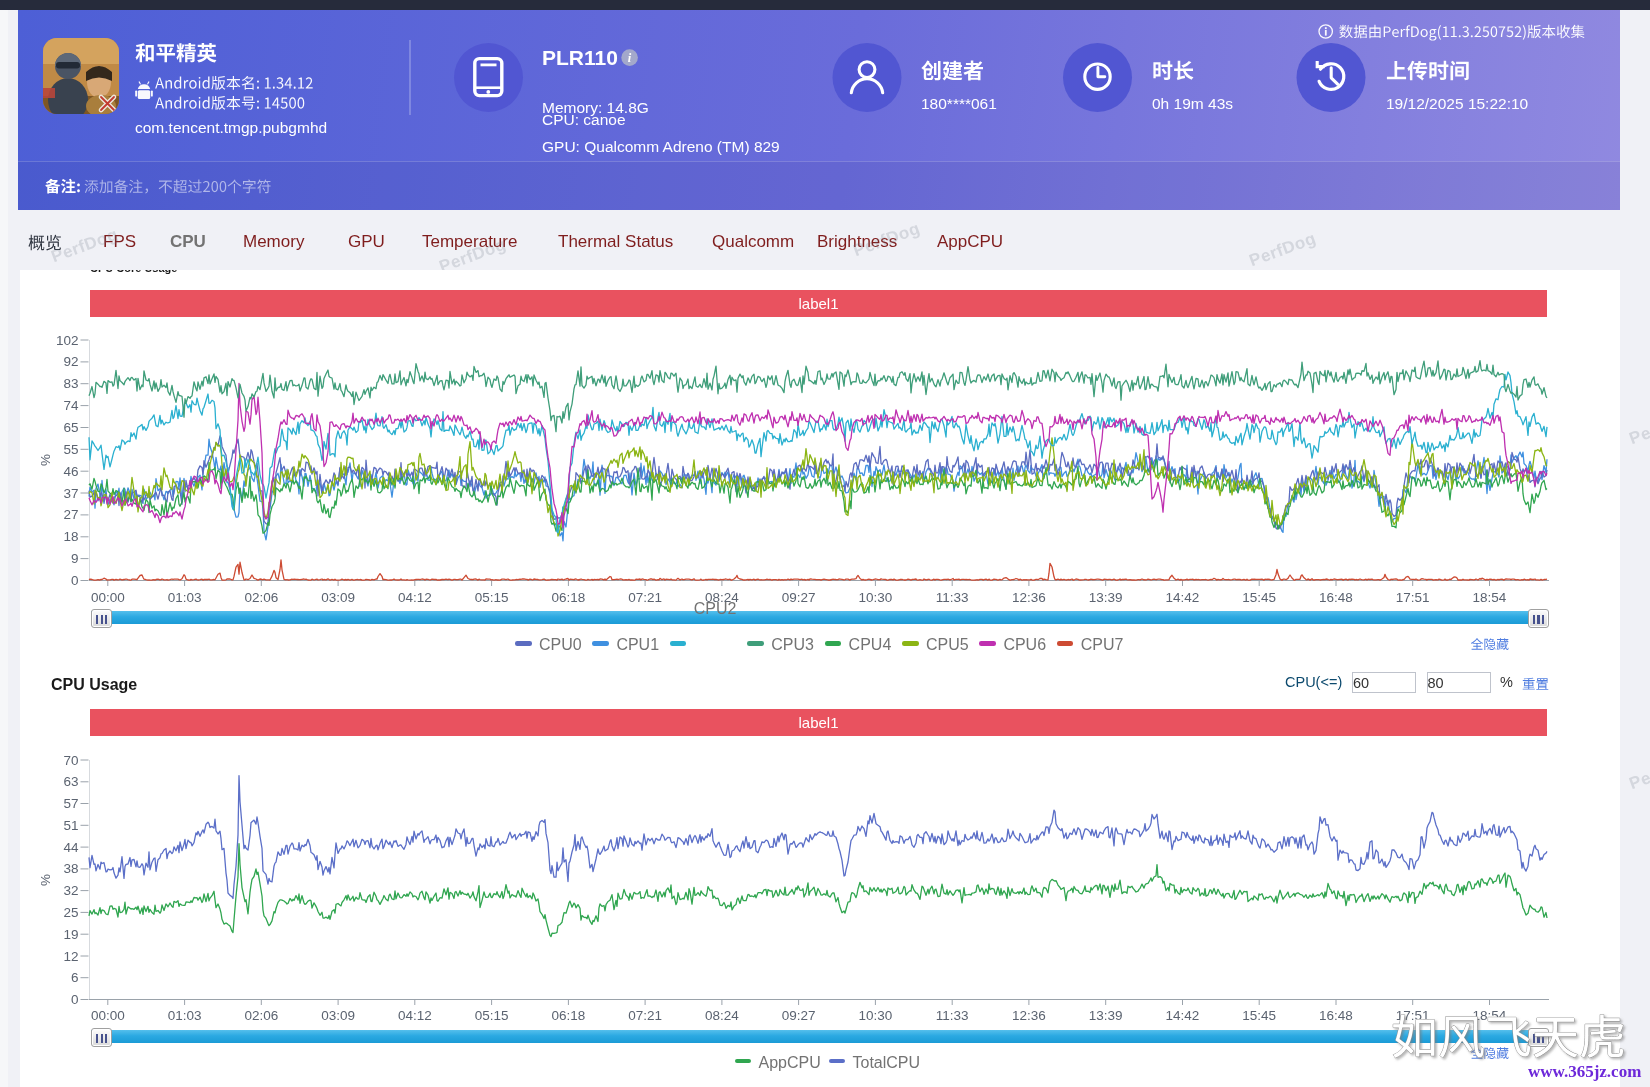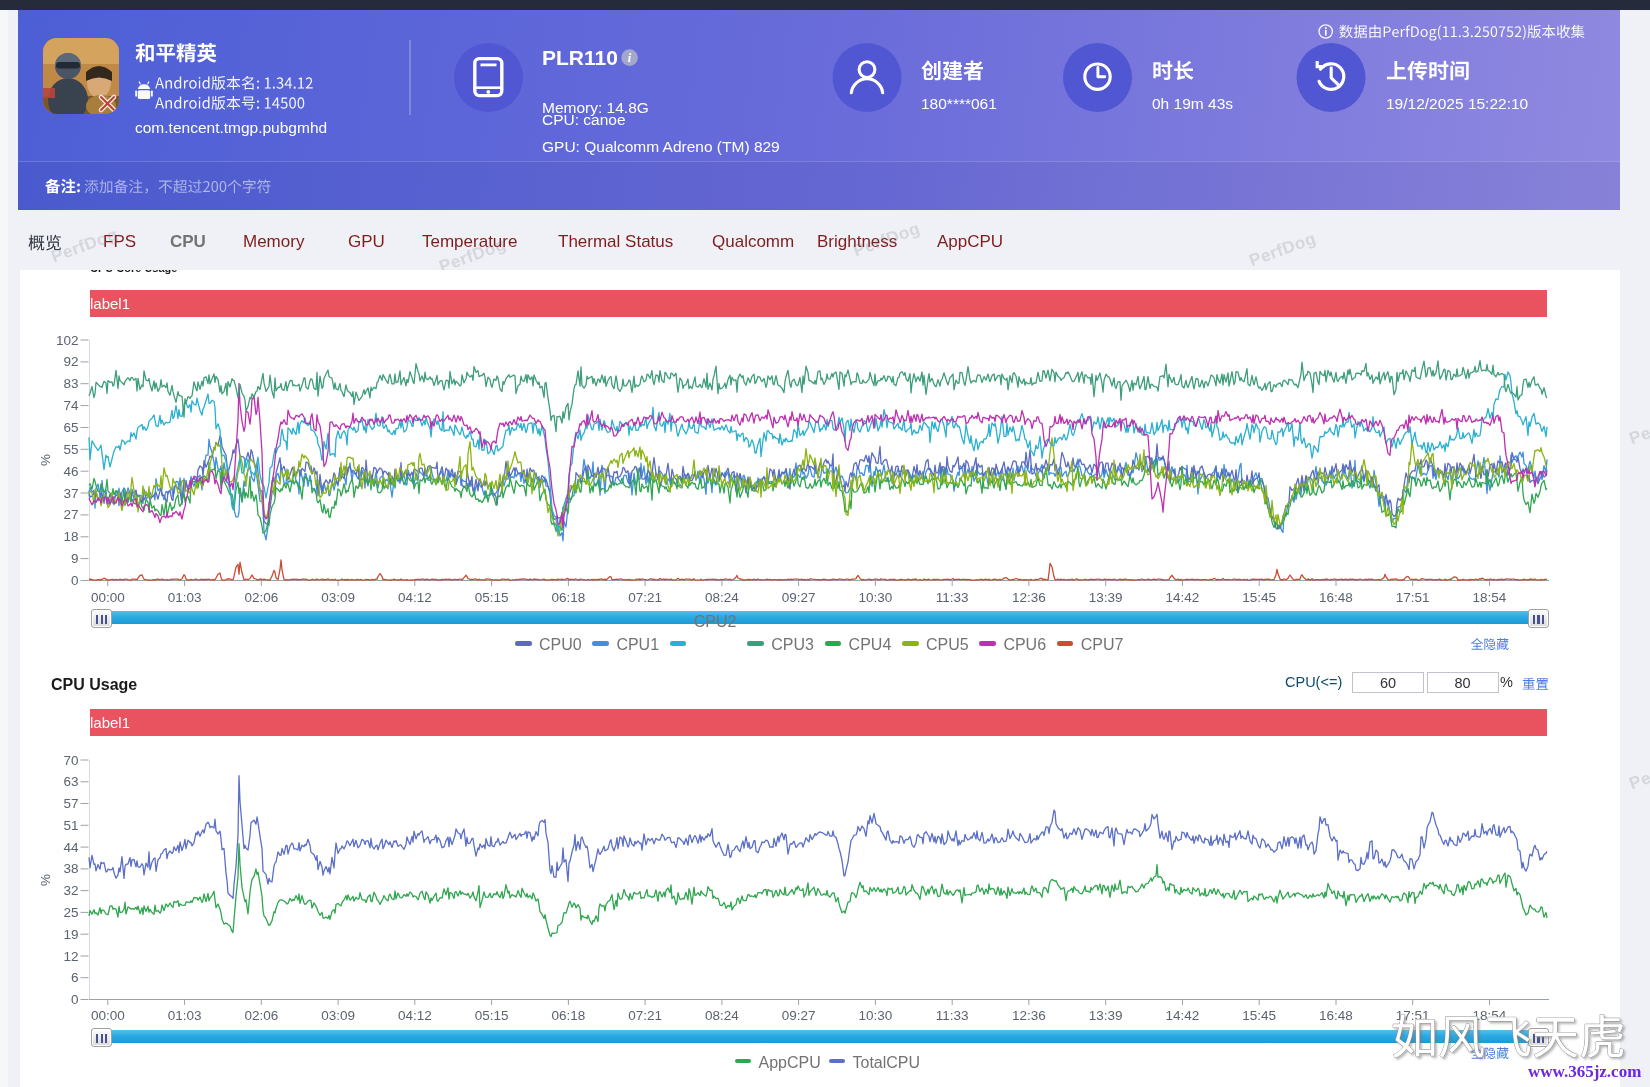--- a/index.html
+++ b/index.html
@@ -7,25 +7,25 @@
 .topbar{position:absolute;left:0;top:0;width:1650px;height:10px;background:#262b3b}
 .hdr{position:absolute;left:18px;top:10px;width:1602px;height:200px;background:linear-gradient(97deg,#4d5fd6 0%,#6a6cda 52%,#9089e0 100%)}
 .remark{position:absolute;left:0;top:151px;width:1602px;height:49px;background:rgba(28,28,110,0.065);border-top:1px solid rgba(255,255,255,0.18)}
 .card{position:absolute;left:20px;top:270px;width:1600px;height:817px;background:#fff}
 .wt{color:#fff}
 .tab{top:232px;font-size:17px;color:#7f1d1d}
 .tab.on{color:#737373;font-weight:bold}
 .lt{font-size:16px;color:#737373}
 .al{fill:#5b6370}
 .wm{font-size:17px;color:rgba(110,118,132,0.21);transform:rotate(-20deg);font-weight:600;letter-spacing:.5px}
-.redbar{position:absolute;left:90px;width:1457px;height:27px;background:#e9525f;color:#fff;font-size:15px;text-align:left;line-height:27px}
+.redbar{position:absolute;left:90px;width:1457px;height:27px;background:#e9525f;color:#fff;font-size:15px;text-align:center;line-height:27px}
 .sbar{position:absolute;left:91px;width:1457px;height:13px;background:linear-gradient(180deg,#55bfec 0%,#2ba9e2 45%,#1b9bd6 100%)}
 .hd{width:21px;height:19.5px;border:1px solid #a0a0a0;border-radius:3px;background:linear-gradient(180deg,#fdfdfd,#d9d9d9);box-shadow:inset 0 0 0 1px #fff}
 .hd span{position:absolute;left:4.5px;top:5px;width:11px;height:9px;background:repeating-linear-gradient(90deg,#46518d 0 2px,transparent 2px 4.5px)}
-.inp{position:absolute;top:671.5px;width:72px;height:21.5px;border:1px solid #bfc3cc;background:#fff;font-size:14.5px;color:#333;text-align:center;line-height:20px}
+.inp{position:absolute;top:671.5px;width:64px;height:21.5px;border:1px solid #bfc3cc;background:#fff;font-size:14.5px;color:#333;line-height:20px}
 </style></head>
 <body>
 <div class="topbar"></div>
 <div class="hdr">
   <div class="remark"></div>
   <svg class="abs" style="left:0;top:0" width="1602" height="200" viewBox="18 10 1602 200">
     <defs>
       <clipPath id="appc">
           <rect x="43" y="38" width="76" height="76" rx="14"></rect>
         </clipPath>
@@ -291,21 +291,21 @@
     <span></span>
   </div>
 <div class="abs hd" style="left:1527.5px;top:1027.5px">
     <span></span>
   </div>
 <div class="abs" style="left:515.0px;top:641px;width:16.5px;height:4.5px;border-radius:2.2px;background:#5b6cc0"></div>
 <div class="abs lt" style="left:539.0px;top:636px">CPU0</div>
 <div class="abs" style="left:592.4px;top:641px;width:16.5px;height:4.5px;border-radius:2.2px;background:#3f90e0"></div>
 <div class="abs lt" style="left:616.4px;top:636px">CPU1</div>
 <div class="abs" style="left:669.8px;top:641px;width:16.5px;height:4.5px;border-radius:2.2px;background:#2ab0d0"></div>
-<div class="abs lt" style="left:693.8px;top:613px">CPU2</div>
+<div class="abs lt" style="left:693.8px;top:600px">CPU2</div>
 <div class="abs" style="left:747.2px;top:641px;width:16.5px;height:4.5px;border-radius:2.2px;background:#3f9e7a"></div>
 <div class="abs lt" style="left:771.2px;top:636px">CPU3</div>
 <div class="abs" style="left:824.6px;top:641px;width:16.5px;height:4.5px;border-radius:2.2px;background:#30a650"></div>
 <div class="abs lt" style="left:848.6px;top:636px">CPU4</div>
 <div class="abs" style="left:902.0px;top:641px;width:16.5px;height:4.5px;border-radius:2.2px;background:#8cb514"></div>
 <div class="abs lt" style="left:926.0px;top:636px">CPU5</div>
 <div class="abs" style="left:979.4px;top:641px;width:16.5px;height:4.5px;border-radius:2.2px;background:#bf30b0"></div>
 <div class="abs lt" style="left:1003.4px;top:636px">CPU6</div>
 <div class="abs" style="left:1056.8px;top:641px;width:16.5px;height:4.5px;border-radius:2.2px;background:#cd4b33"></div>
 <div class="abs lt" style="left:1080.8px;top:636px">CPU7</div>

